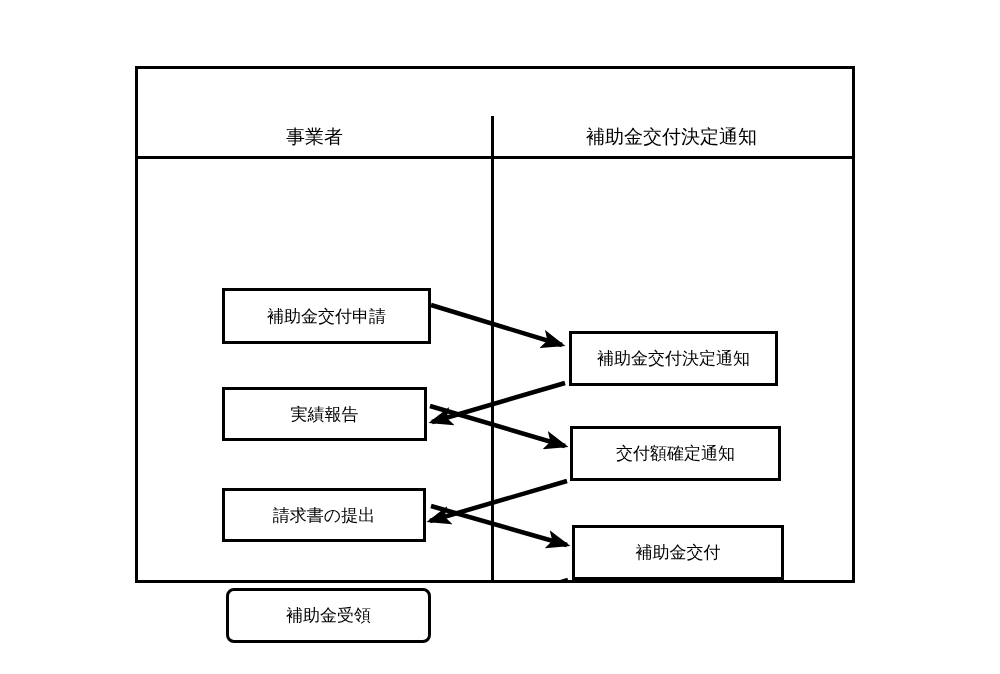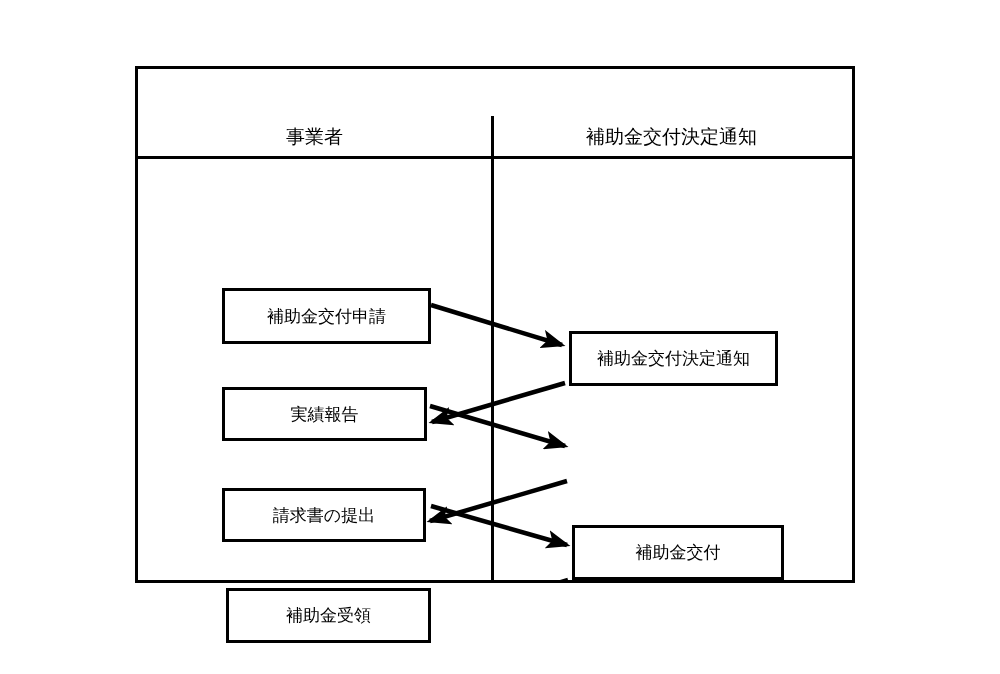--- a/index.html
+++ b/index.html
@@ -106,21 +106,21 @@
   .process-box .box-label {
     font-size: 17px;
     line-height: 1;
     white-space: nowrap;
   }
 
   
   #box-left-0 { left: 84px;  top: 129px; width: 209px; height: 56px; }
   #box-left-1 { left: 84px;  top: 228px; width: 205px; height: 54px; }
   #box-left-2 { left: 84px;  top: 329px; width: 204px; height: 54px; }
-  #box-left-3 { left: 88px;  top: 429px; width: 205px; height: 55px; }
+  #box-left-3 { left: 88px;  top: 429px; width: 205px; height: 55px; border-radius: 8px; }
 
   
   #box-right-0 { left: 431px; top: 172px; width: 209px; height: 55px; }
   #box-right-1 { left: 432px; top: 267px; width: 211px; height: 55px; }
   #box-right-2 { left: 434px; top: 366px; width: 212px; height: 55px; }
 
   
   #arrow-layer {
     position: absolute;
     left: 0;
@@ -183,19 +183,22 @@
     </div>
 
     <div class="process-box" id="box-left-3">
       <span class="box-label">補助金受領</span>
     </div>
 
     <div class="process-box" id="box-right-0">
       <span class="box-label">補助金交付決定通知</span>
     </div>
 
+    <div class="process-box" id="box-right-1">
+      <span class="box-label">交付額確定通知</span>
+    </div>
 
     <div class="process-box" id="box-right-2">
       <span class="box-label">補助金交付</span>
     </div>
 
   </div>
 </div>
 
 </body></html>

